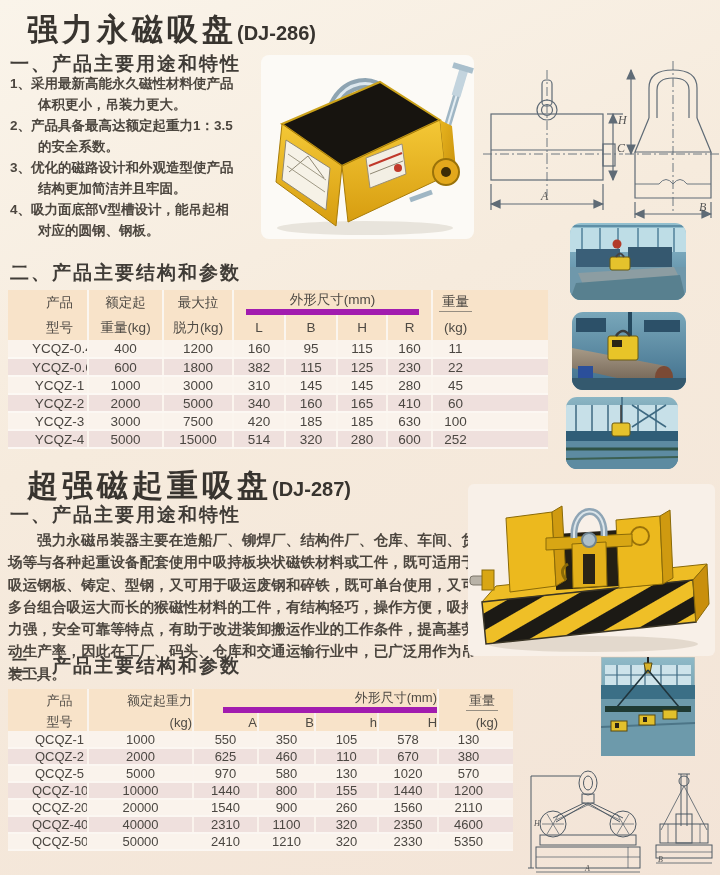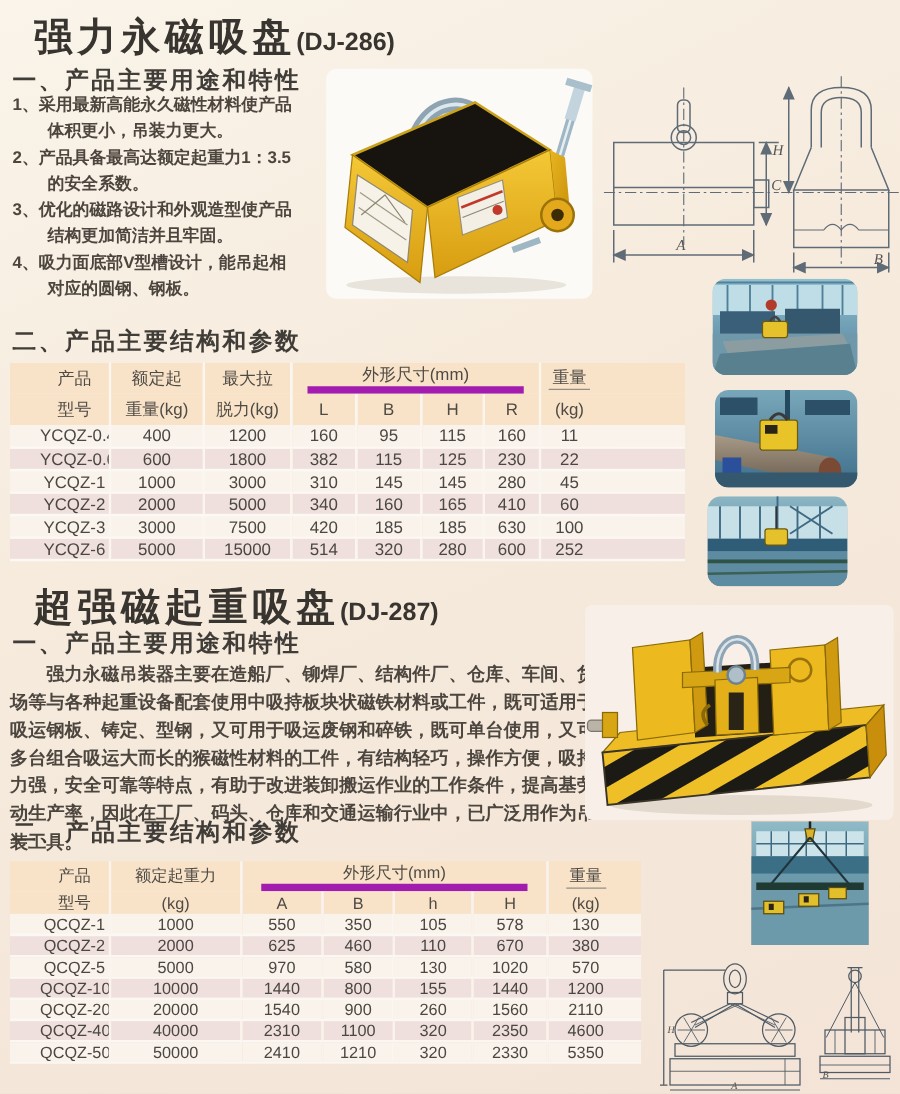--- a/index.html
+++ b/index.html
@@ -28,21 +28,21 @@
   .spec thead th{background:#f8e3c9;color:#4e4a44;}
   .spec tbody td{border-bottom:2px solid rgba(255,255,255,.65);}
   .spec tbody tr:nth-child(odd) td{background:#faf3ec;}
   .spec tbody tr:nth-child(even) td{background:#efe0dd;}
   .spec tbody td:first-child,.spec thead th:first-child{text-align:center;padding-left:24px;}
   .spec1{left:8px;top:290px;width:540px;font-size:13.5px;}
   .spec1 thead th{height:25px;}
   .spec1 tbody td{height:18px;}
   .spec1 th:last-child,.spec1 td:last-child{padding-right:70px;}
   .spec2{left:8px;top:689px;width:505px;font-size:13px;}
-  .spec2 thead th{height:16px;}
+  .spec2 thead th{height:16px;text-align:right;}
   .spec2 tbody td{height:17px;}
   .spec2 th:last-child,.spec2 td:last-child{padding-right:15px;}
   .dimline{display:inline-block;min-width:88%;line-height:18px;border-bottom:6px solid #a21caf;}
   .uline{display:inline-block;line-height:18px;border-bottom:1px solid #968e82;padding:0 3px;}
   .fig{position:absolute;}
   .dim{font:italic 12px "Liberation Serif",serif;fill:#555;}
   .dims{font:italic 8px "Liberation Serif",serif;fill:#555;}
 </style>
 </head>
 <body>
@@ -234,21 +234,21 @@
           <td>YCQZ-3</td>
           <td>3000</td>
           <td>7500</td>
           <td>420</td>
           <td>185</td>
           <td>185</td>
           <td>630</td>
           <td>100</td>
         </tr>
         <tr>
-          <td>YCQZ-6</td>
+          <td>YCQZ-4</td>
           <td>5000</td>
           <td>15000</td>
           <td>514</td>
           <td>320</td>
           <td>280</td>
           <td>600</td>
           <td>252</td>
         </tr>
       </tbody>
   </table>

